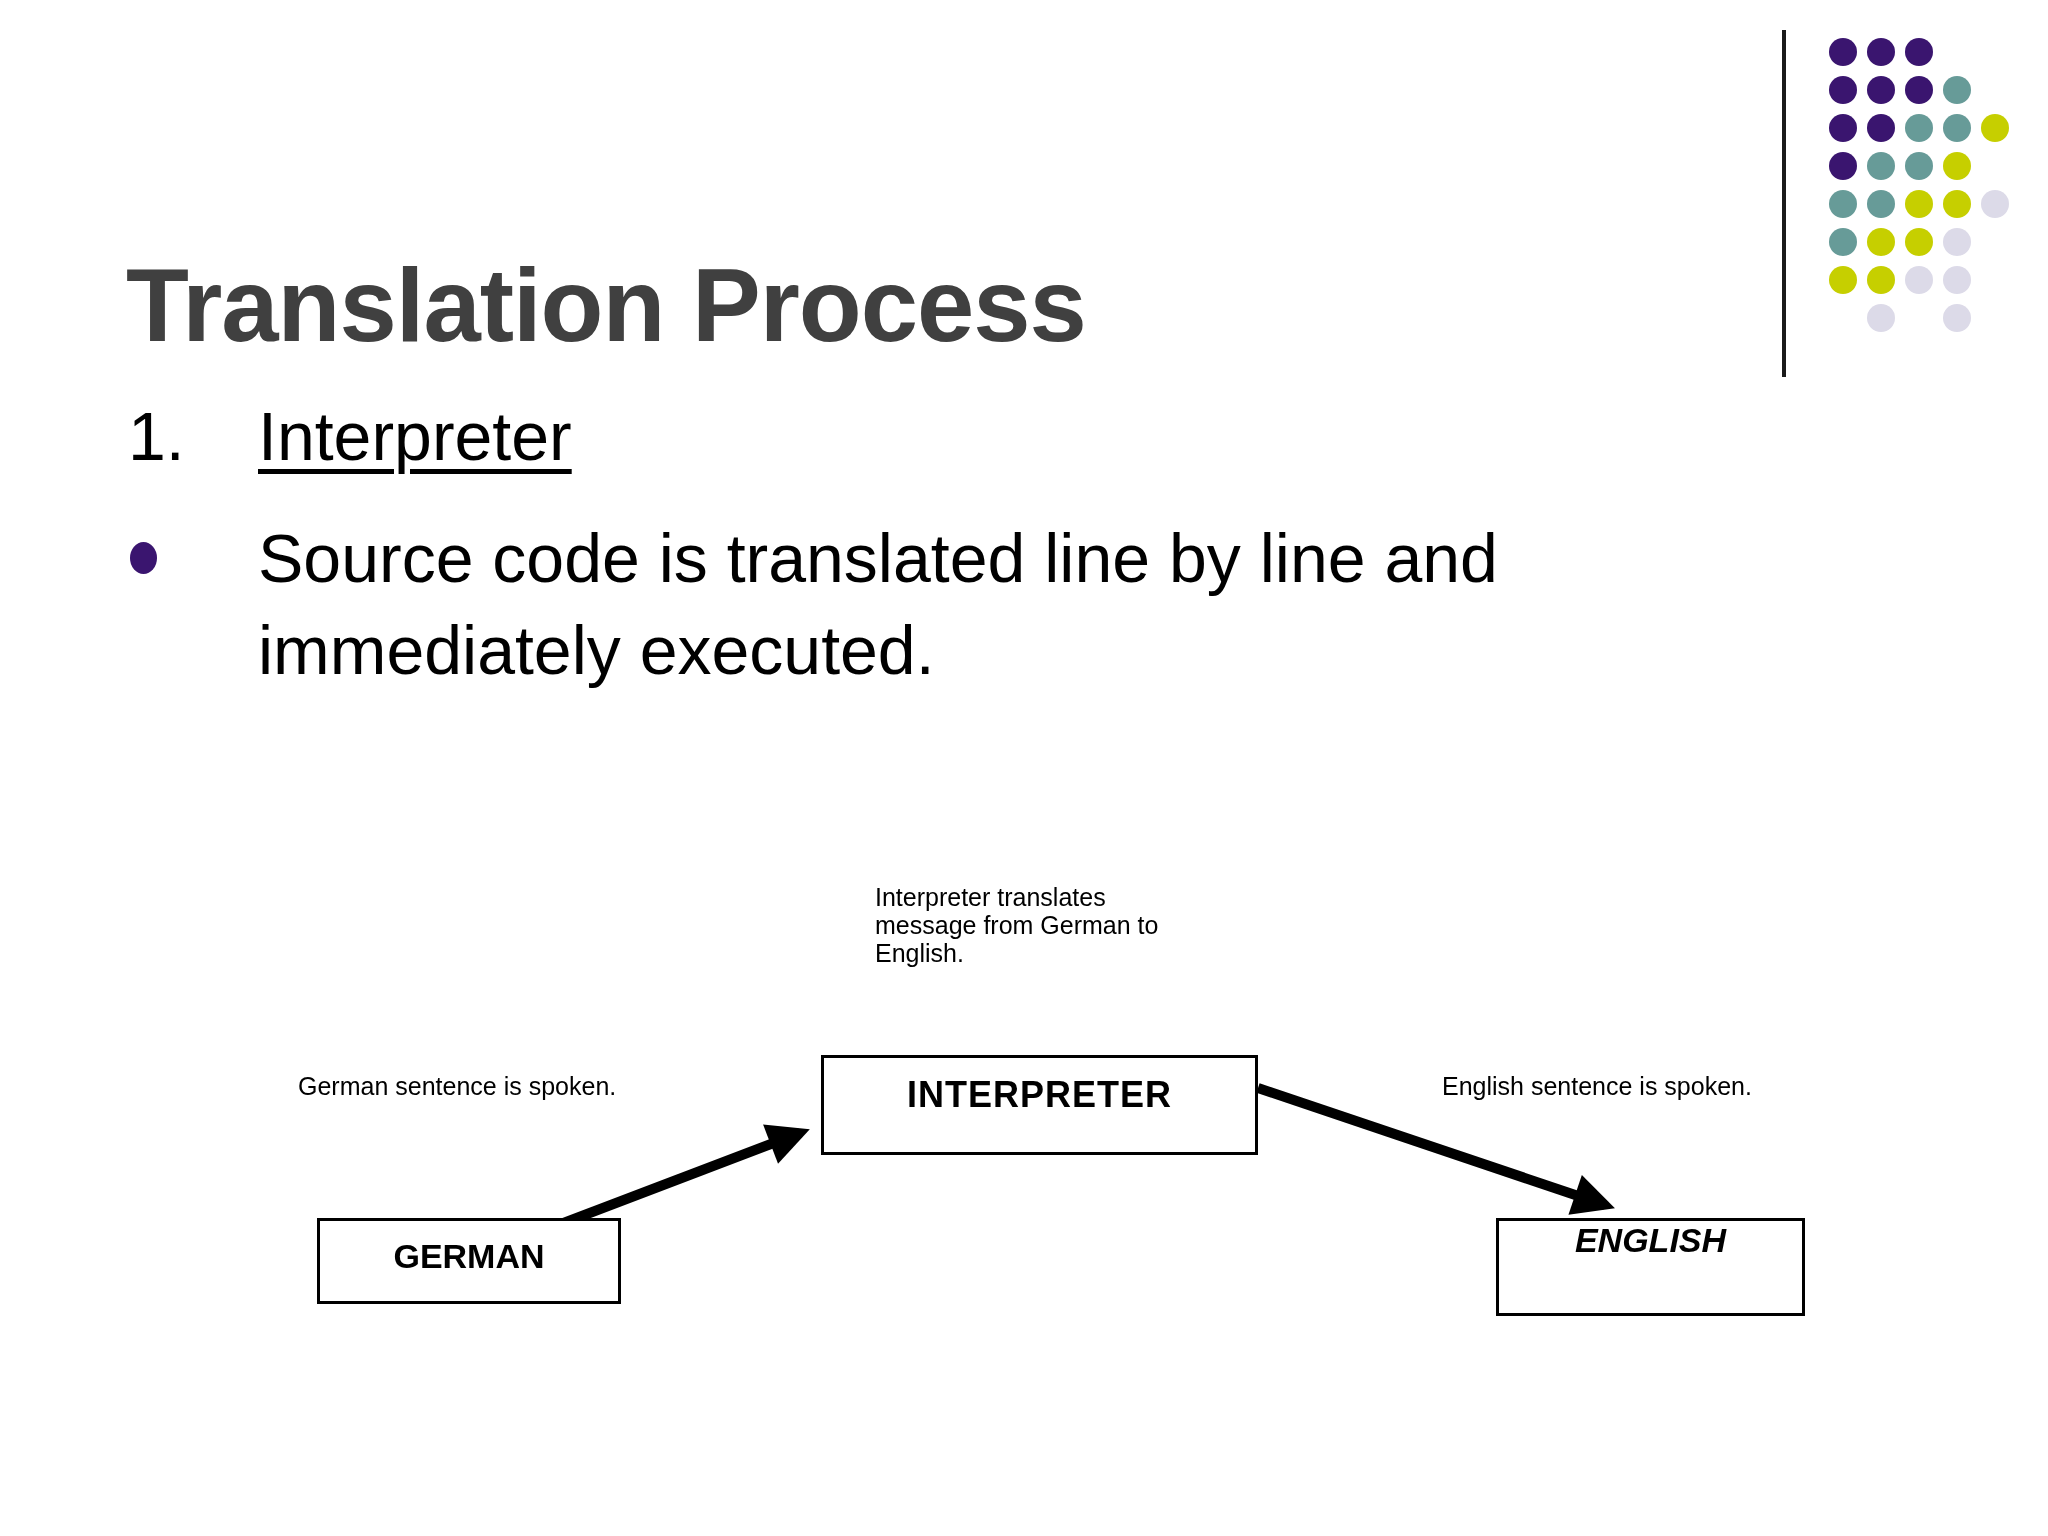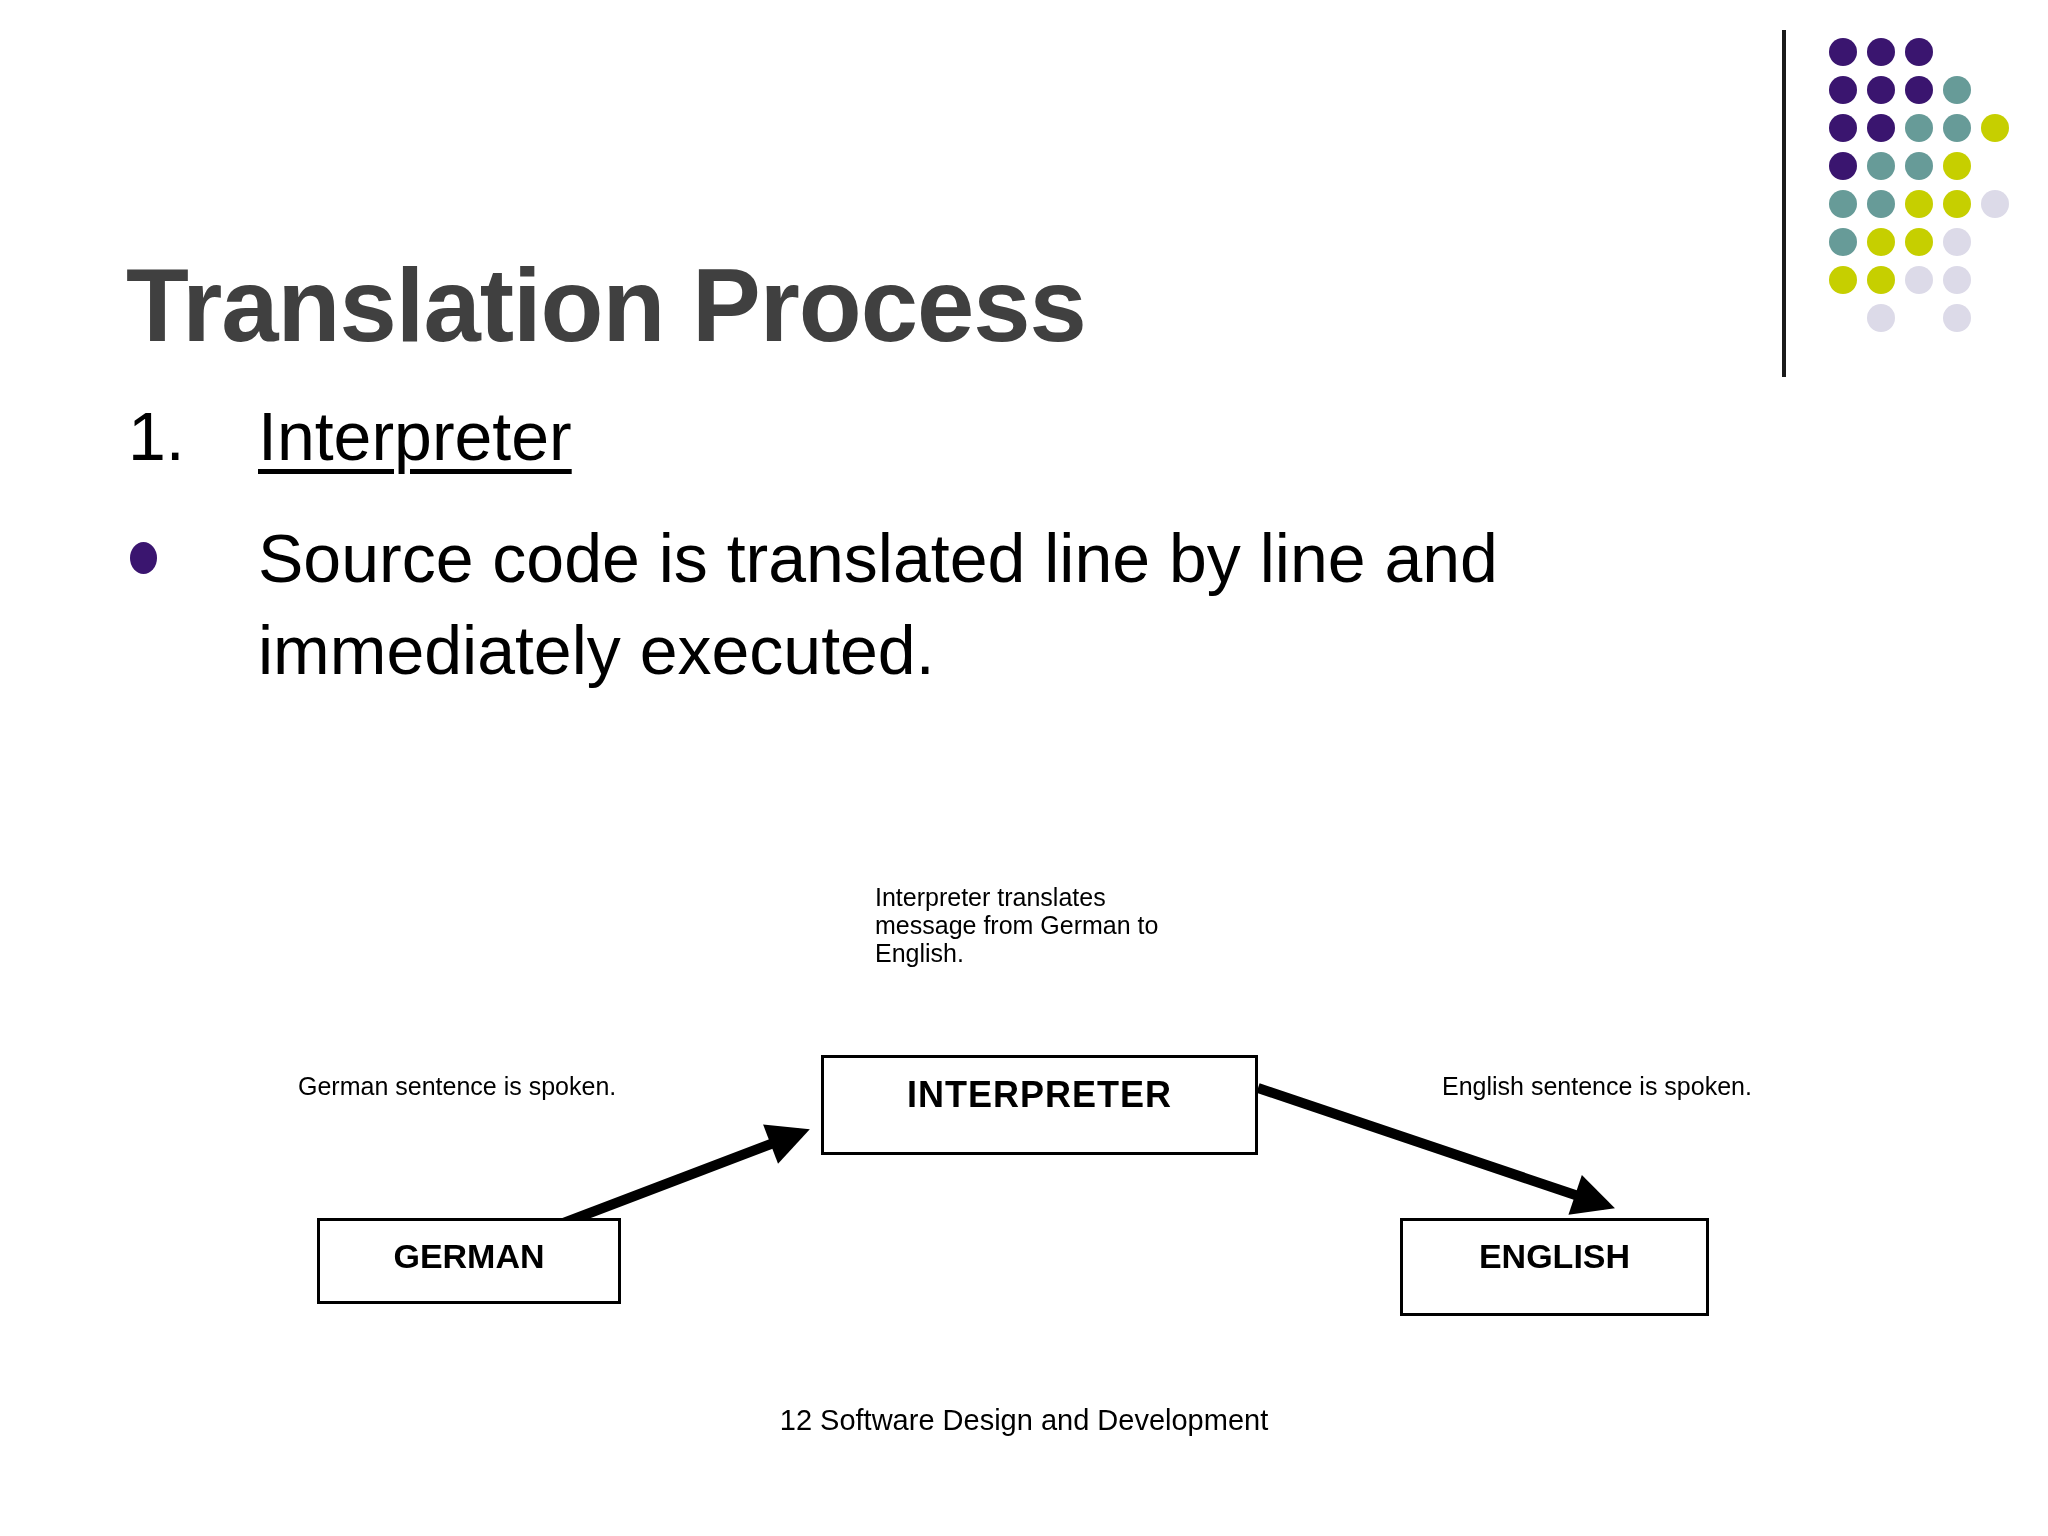--- a/index.html
+++ b/index.html
@@ -122,24 +122,25 @@
     padding-top: 16px;
     letter-spacing: 1px;
   }
   .box-german {
     left: 317px;  top: 1218px;
     width: 304px; height: 86px;
     font-size: 34px;
     padding-top: 16px;
   }
   .box-english {
-    left: 1400px; top: 1218px;
+    left: 1496px; top: 1218px;
     width: 309px; height: 98px;
     font-size: 34px;
-    padding-top: 16px;
+    padding-top: 0;
+    font-style: italic;
   }
 
   .arrows {
     position: absolute;
     left: 0; top: 0;
     width: 2048px;
     height: 1536px;
     pointer-events: none;
   }
 
@@ -295,15 +296,14 @@
       </marker>
     </defs>
     <line x1="553" y1="1227" x2="800" y2="1133" stroke="#000000" stroke-width="10" marker-end="url(#ah)"></line>
     <line x1="1258" y1="1088" x2="1605" y2="1205" stroke="#000000" stroke-width="10" marker-end="url(#ah)"></line>
   </svg>
 
   <div class="dbox box-interpreter">INTERPRETER</div>
   <div class="dbox box-german">GERMAN</div>
   <div class="dbox box-english">ENGLISH</div>
 
-  <div class="footer">12 Software Design and Development</div>
 
 </div>
 
 </body></html>

